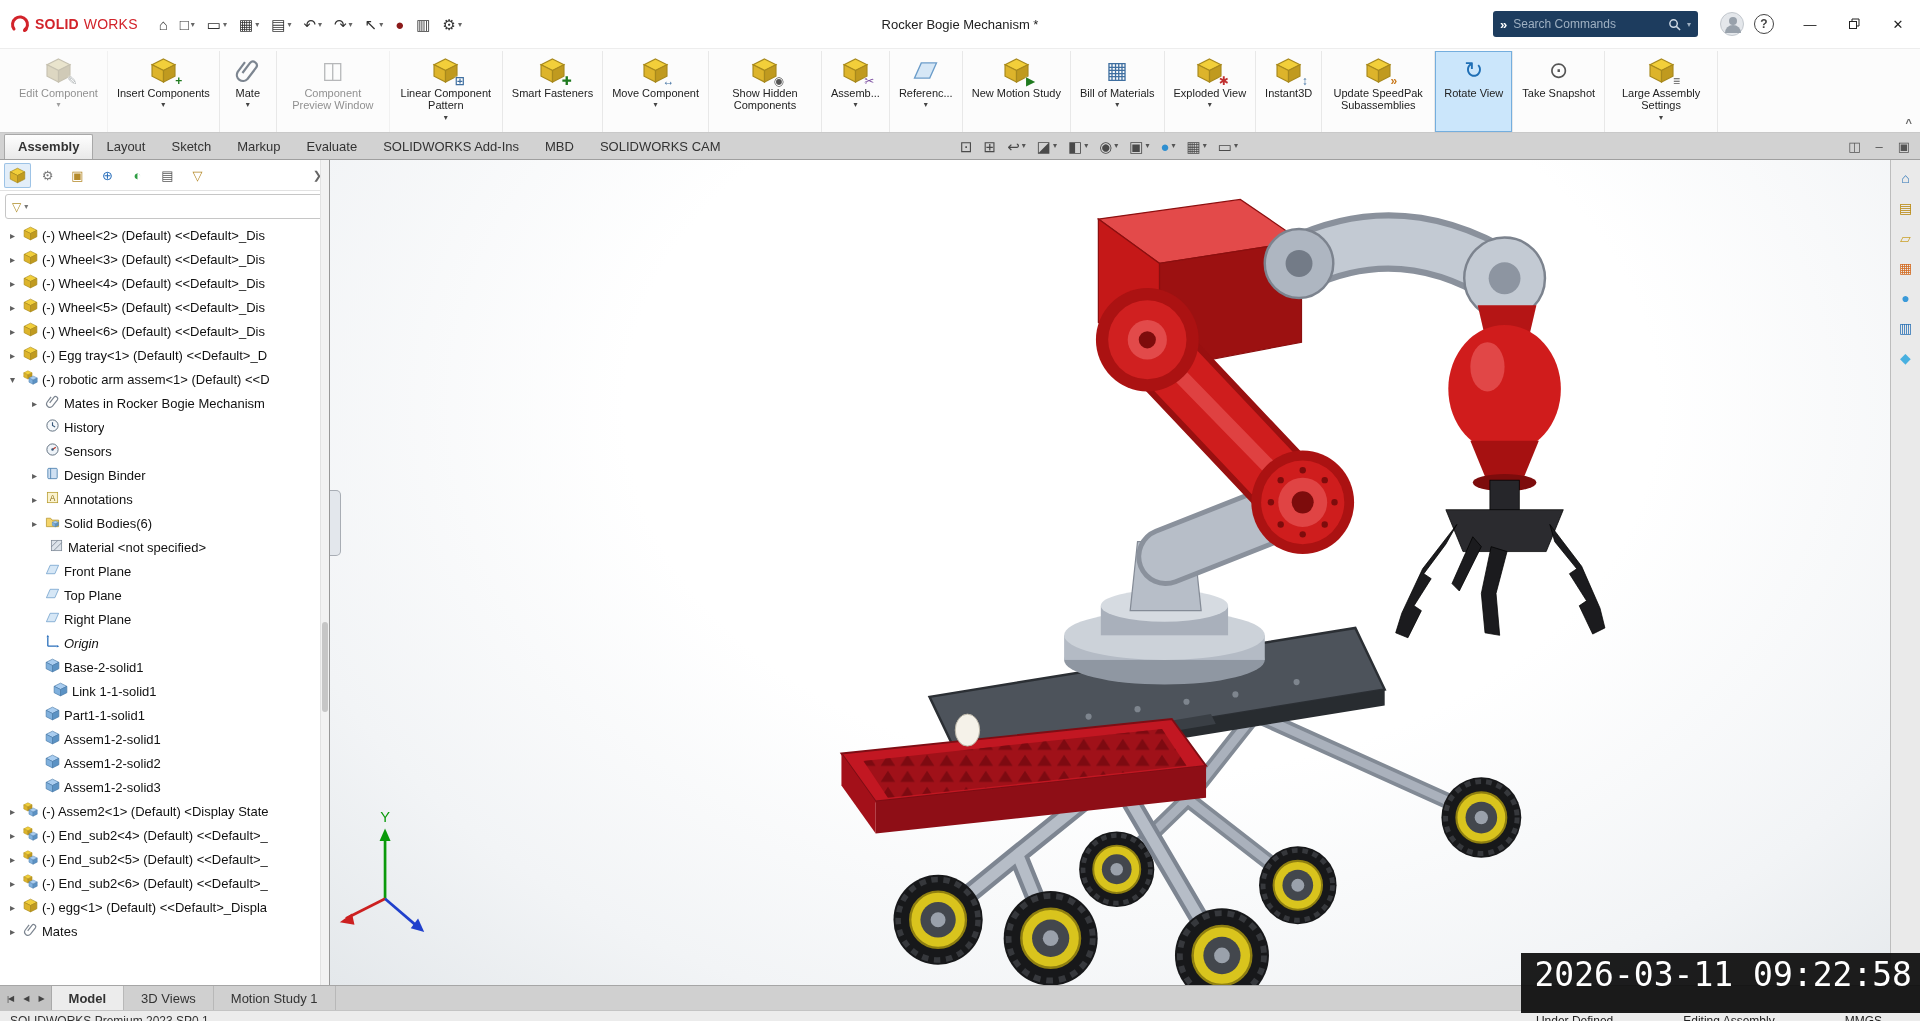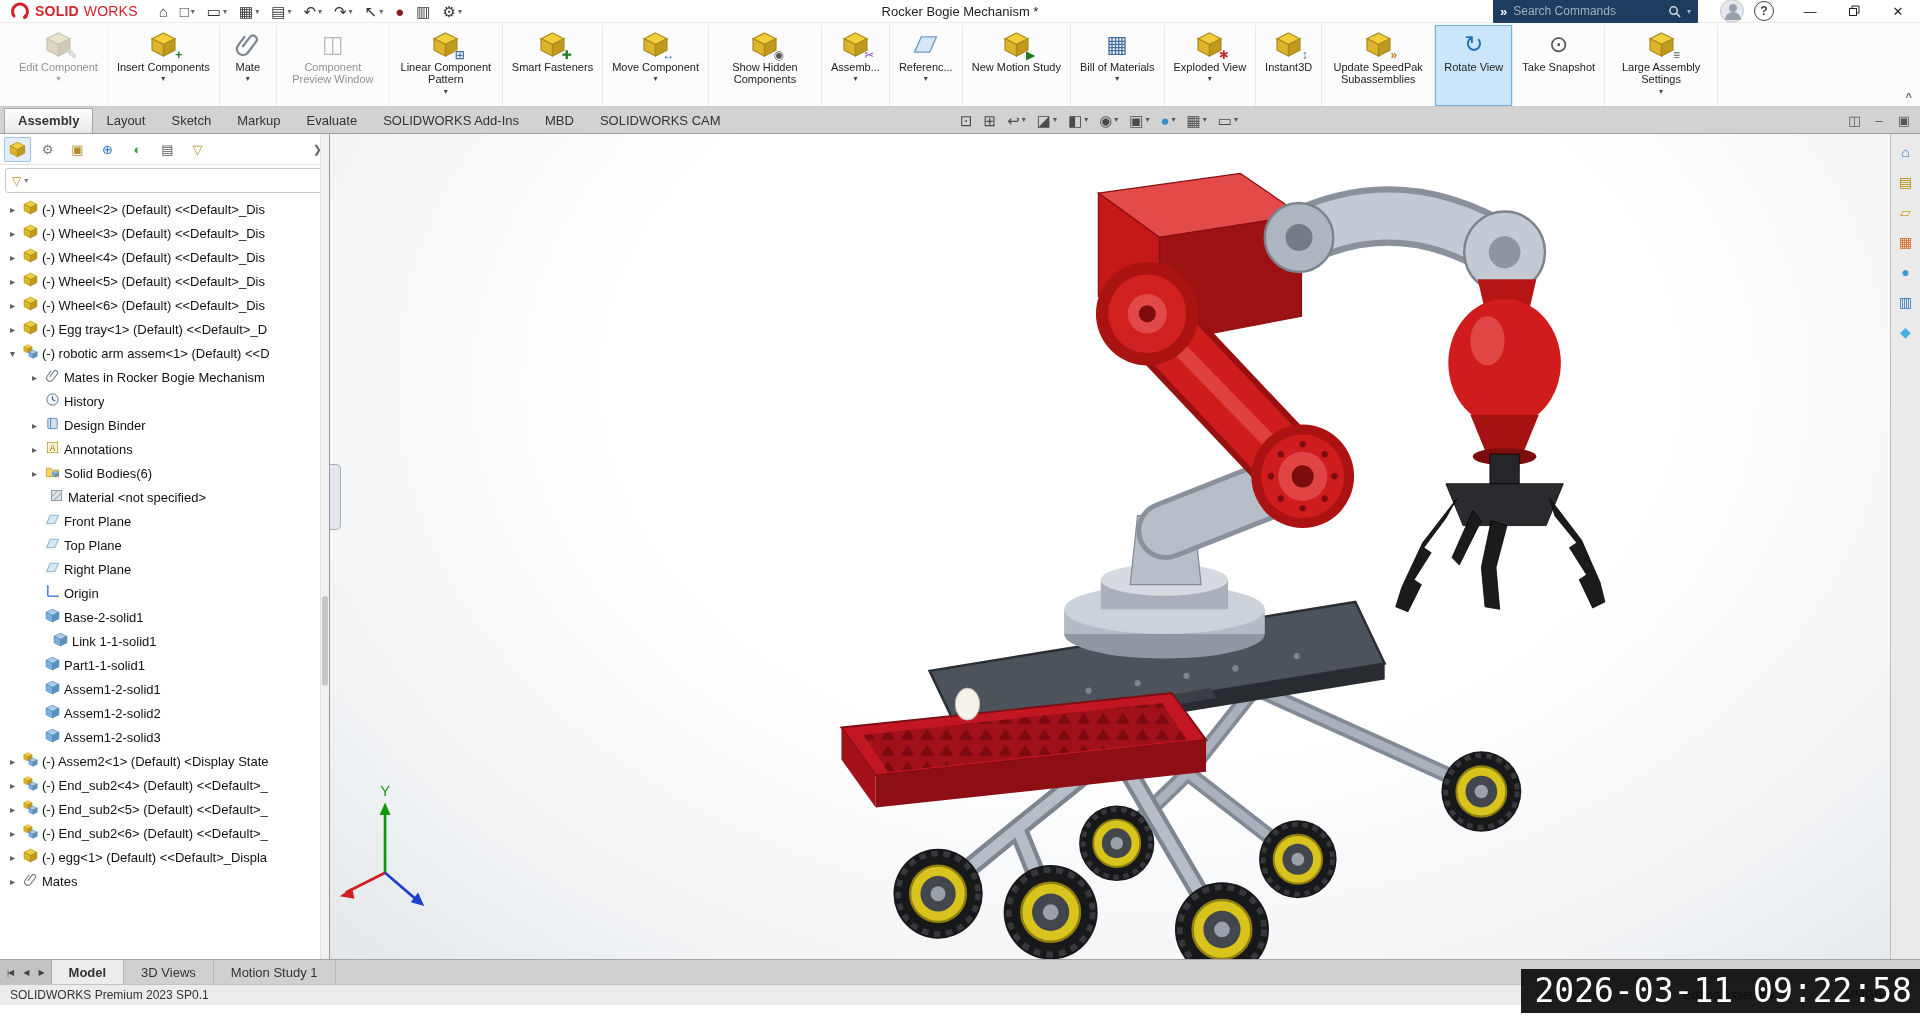--- a/index.html
+++ b/index.html
@@ -1,20 +1,20 @@
 <!DOCTYPE html>
 <html><head>
 <meta charset="utf-8">
 <style>
   * { margin:0; padding:0; box-sizing:border-box; }
   html,body { width:1920px; height:1021px; overflow:hidden; }
   body { font-family:"Liberation Sans","DejaVu Sans",sans-serif; background:#fff; position:relative; user-select:none; }
 
   
-  .titlebar{height:23px;display:flex;align-items:center;background:#fff;position:relative;padding-left:10px;border-bottom:1px solid #ededed;}
+  .titlebar{height:49px;display:flex;align-items:center;background:#fff;position:relative;padding-left:10px;border-bottom:1px solid #ededed;}
   .logo{display:flex;align-items:center;gap:5px;margin-right:16px;}
   .logo-swirl{width:20px;height:20px;}
   .logo-solid{color:#d2232a;font-weight:bold;font-size:14px;letter-spacing:.2px;}
   .logo-works{color:#d2232a;font-weight:normal;font-size:14px;letter-spacing:.2px;}
   .quickbar{display:flex;align-items:center;gap:2px;}
   .qbtn{display:flex;align-items:center;height:28px;padding:0 5px;border-radius:3px;color:#333;}
   .qg{font-size:15px;line-height:1;}
   .qcaret{font-size:8px;color:#666;margin-left:2px;}
   .window-title{position:absolute;left:50%;transform:translateX(-50%);font-size:13px;color:#222;white-space:nowrap;}
   .tb-right{margin-left:auto;display:flex;align-items:center;height:100%;}
@@ -78,21 +78,21 @@
   .tpbtn{width:22px;height:22px;display:flex;align-items:center;justify-content:center;font-size:14px;border-radius:3px;line-height:1;}
 
   
   .bottomtabs{height:25px;background:#d0d0d0;border-top:1px solid #a6a6a6;display:flex;align-items:stretch;}
   .bt-nav{display:flex;align-items:center;padding:0 3px;gap:2px;background:#c3c3c3;border-right:1px solid #a9a9a9;}
   .bt-navbtn{font-size:8px;color:#444;padding:0 4px;letter-spacing:-1px;}
   .btab{padding:0 17px;display:flex;align-items:center;font-size:13px;color:#333;border-right:1px solid #b8b8b8;}
   .btact{background:#ececec;font-weight:bold;}
   .statusbar{height:21px;background:#ececec;border-top:1px solid #c4c4c4;display:flex;align-items:center;padding:0 10px;font-size:12px;color:#333;}
   .sb-right{margin-left:auto;display:flex;gap:70px;padding-right:28px;color:#222;}
-  .overlay-ts{position:absolute;right:0;bottom:8px;background:rgba(12,12,12,.93);color:#fff;font-family:"DejaVu Sans Mono",monospace;font-size:33px;line-height:44px;padding:0 8px 0 14px;z-index:50;white-space:nowrap;}
+  .overlay-ts{position:absolute;right:0;bottom:8px;background:rgba(12,12,12,.93);color:#fff;font-family:"DejaVu Sans Mono",monospace;font-size:33px;line-height:44px;padding:0 8px 16px 14px;z-index:50;white-space:nowrap;}
 </style>
 </head>
 <body>
 
 <svg width="0" height="0" style="position:absolute" aria-hidden="true">
   <defs>
     <symbol id="sym-cube" viewBox="0 0 16 16">
       <polygon points="8,1.2 14.8,4.6 8,8 1.2,4.6" fill="#f2cf3a" stroke="#a8891c" stroke-width="0.7"></polygon>
       <polygon points="1.2,4.6 8,8 8,14.8 1.2,11.4" fill="#ddb42b" stroke="#a8891c" stroke-width="0.7"></polygon>
       <polygon points="14.8,4.6 8,8 8,14.8 14.8,11.4" fill="#c09a1f" stroke="#a8891c" stroke-width="0.7"></polygon>
@@ -549,20 +549,27 @@
           <span class="tlabel">Mates in Rocker Bogie Mechanism</span>
         </div>
         <div class="trow" style="padding-left: 28px;">
           <span class="texp"></span>
           <span><svg class="ticon" viewBox="0 0 16 16">
               <use href="#sym-clock"></use>
             </svg></span>
           <span class="tlabel">History</span>
         </div>
         <div class="trow" style="padding-left: 28px;">
+          <span class="texp"></span>
+          <span><svg class="ticon" viewBox="0 0 16 16">
+              <use href="#sym-gauge"></use>
+            </svg></span>
+          <span class="tlabel">Sensors</span>
+        </div>
+        <div class="trow" style="padding-left: 28px;">
           <span class="texp">▸</span>
           <span><svg class="ticon" viewBox="0 0 16 16">
               <use href="#sym-book"></use>
             </svg></span>
           <span class="tlabel">Design Binder</span>
         </div>
         <div class="trow" style="padding-left: 28px;">
           <span class="texp">▸</span>
           <span><svg class="ticon" viewBox="0 0 16 16">
               <use href="#sym-ann"></use>
@@ -597,21 +604,21 @@
             </svg></span>
           <span class="tlabel">Top Plane</span>
         </div>
         <div class="trow" style="padding-left: 28px;">
           <span class="texp"></span>
           <span><svg class="ticon" viewBox="0 0 16 16">
               <use href="#sym-plane"></use>
             </svg></span>
           <span class="tlabel">Right Plane</span>
         </div>
-        <div class="trow" style="padding-left: 28px;">
+        <div class="trow" style="padding-left: 28px; font-style: italic;">
           <span class="texp"></span>
           <span><svg class="ticon" viewBox="0 0 16 16">
               <use href="#sym-origin"></use>
             </svg></span>
           <span class="tlabel">Origin</span>
         </div>
         <div class="trow" style="padding-left: 28px;">
           <span class="texp"></span>
           <span><svg class="ticon" viewBox="0 0 16 16">
               <use href="#sym-cubeb"></use>

